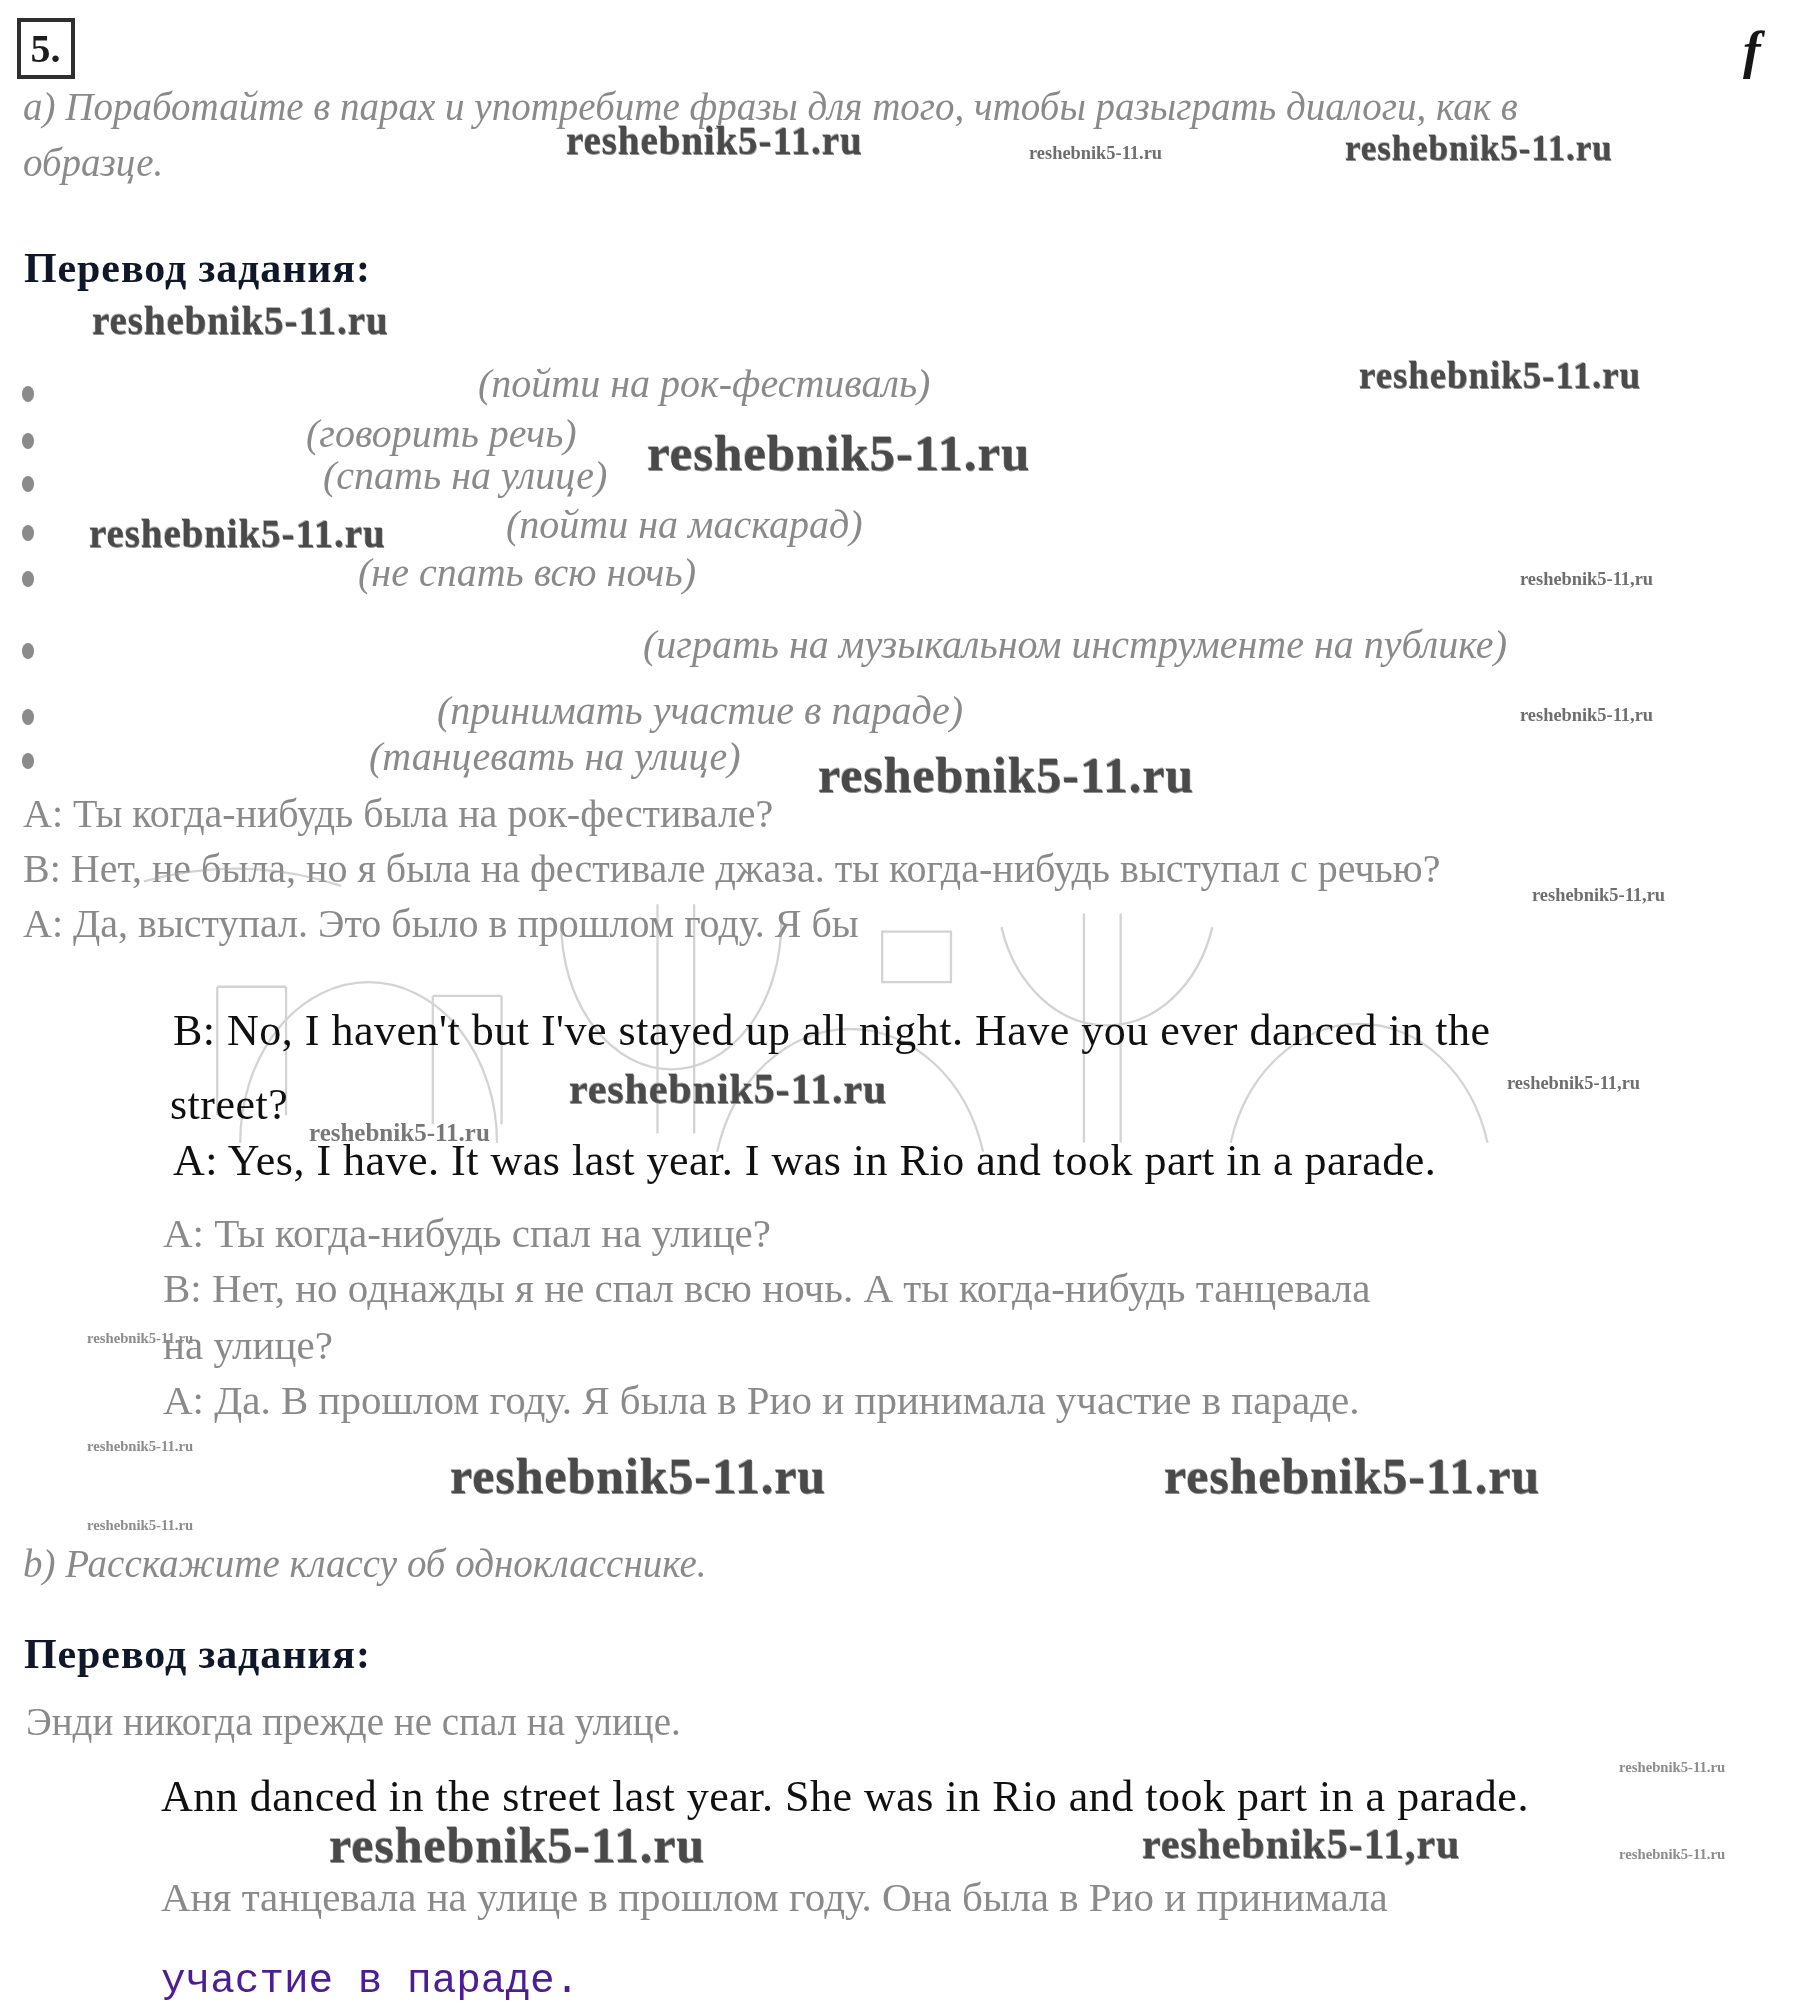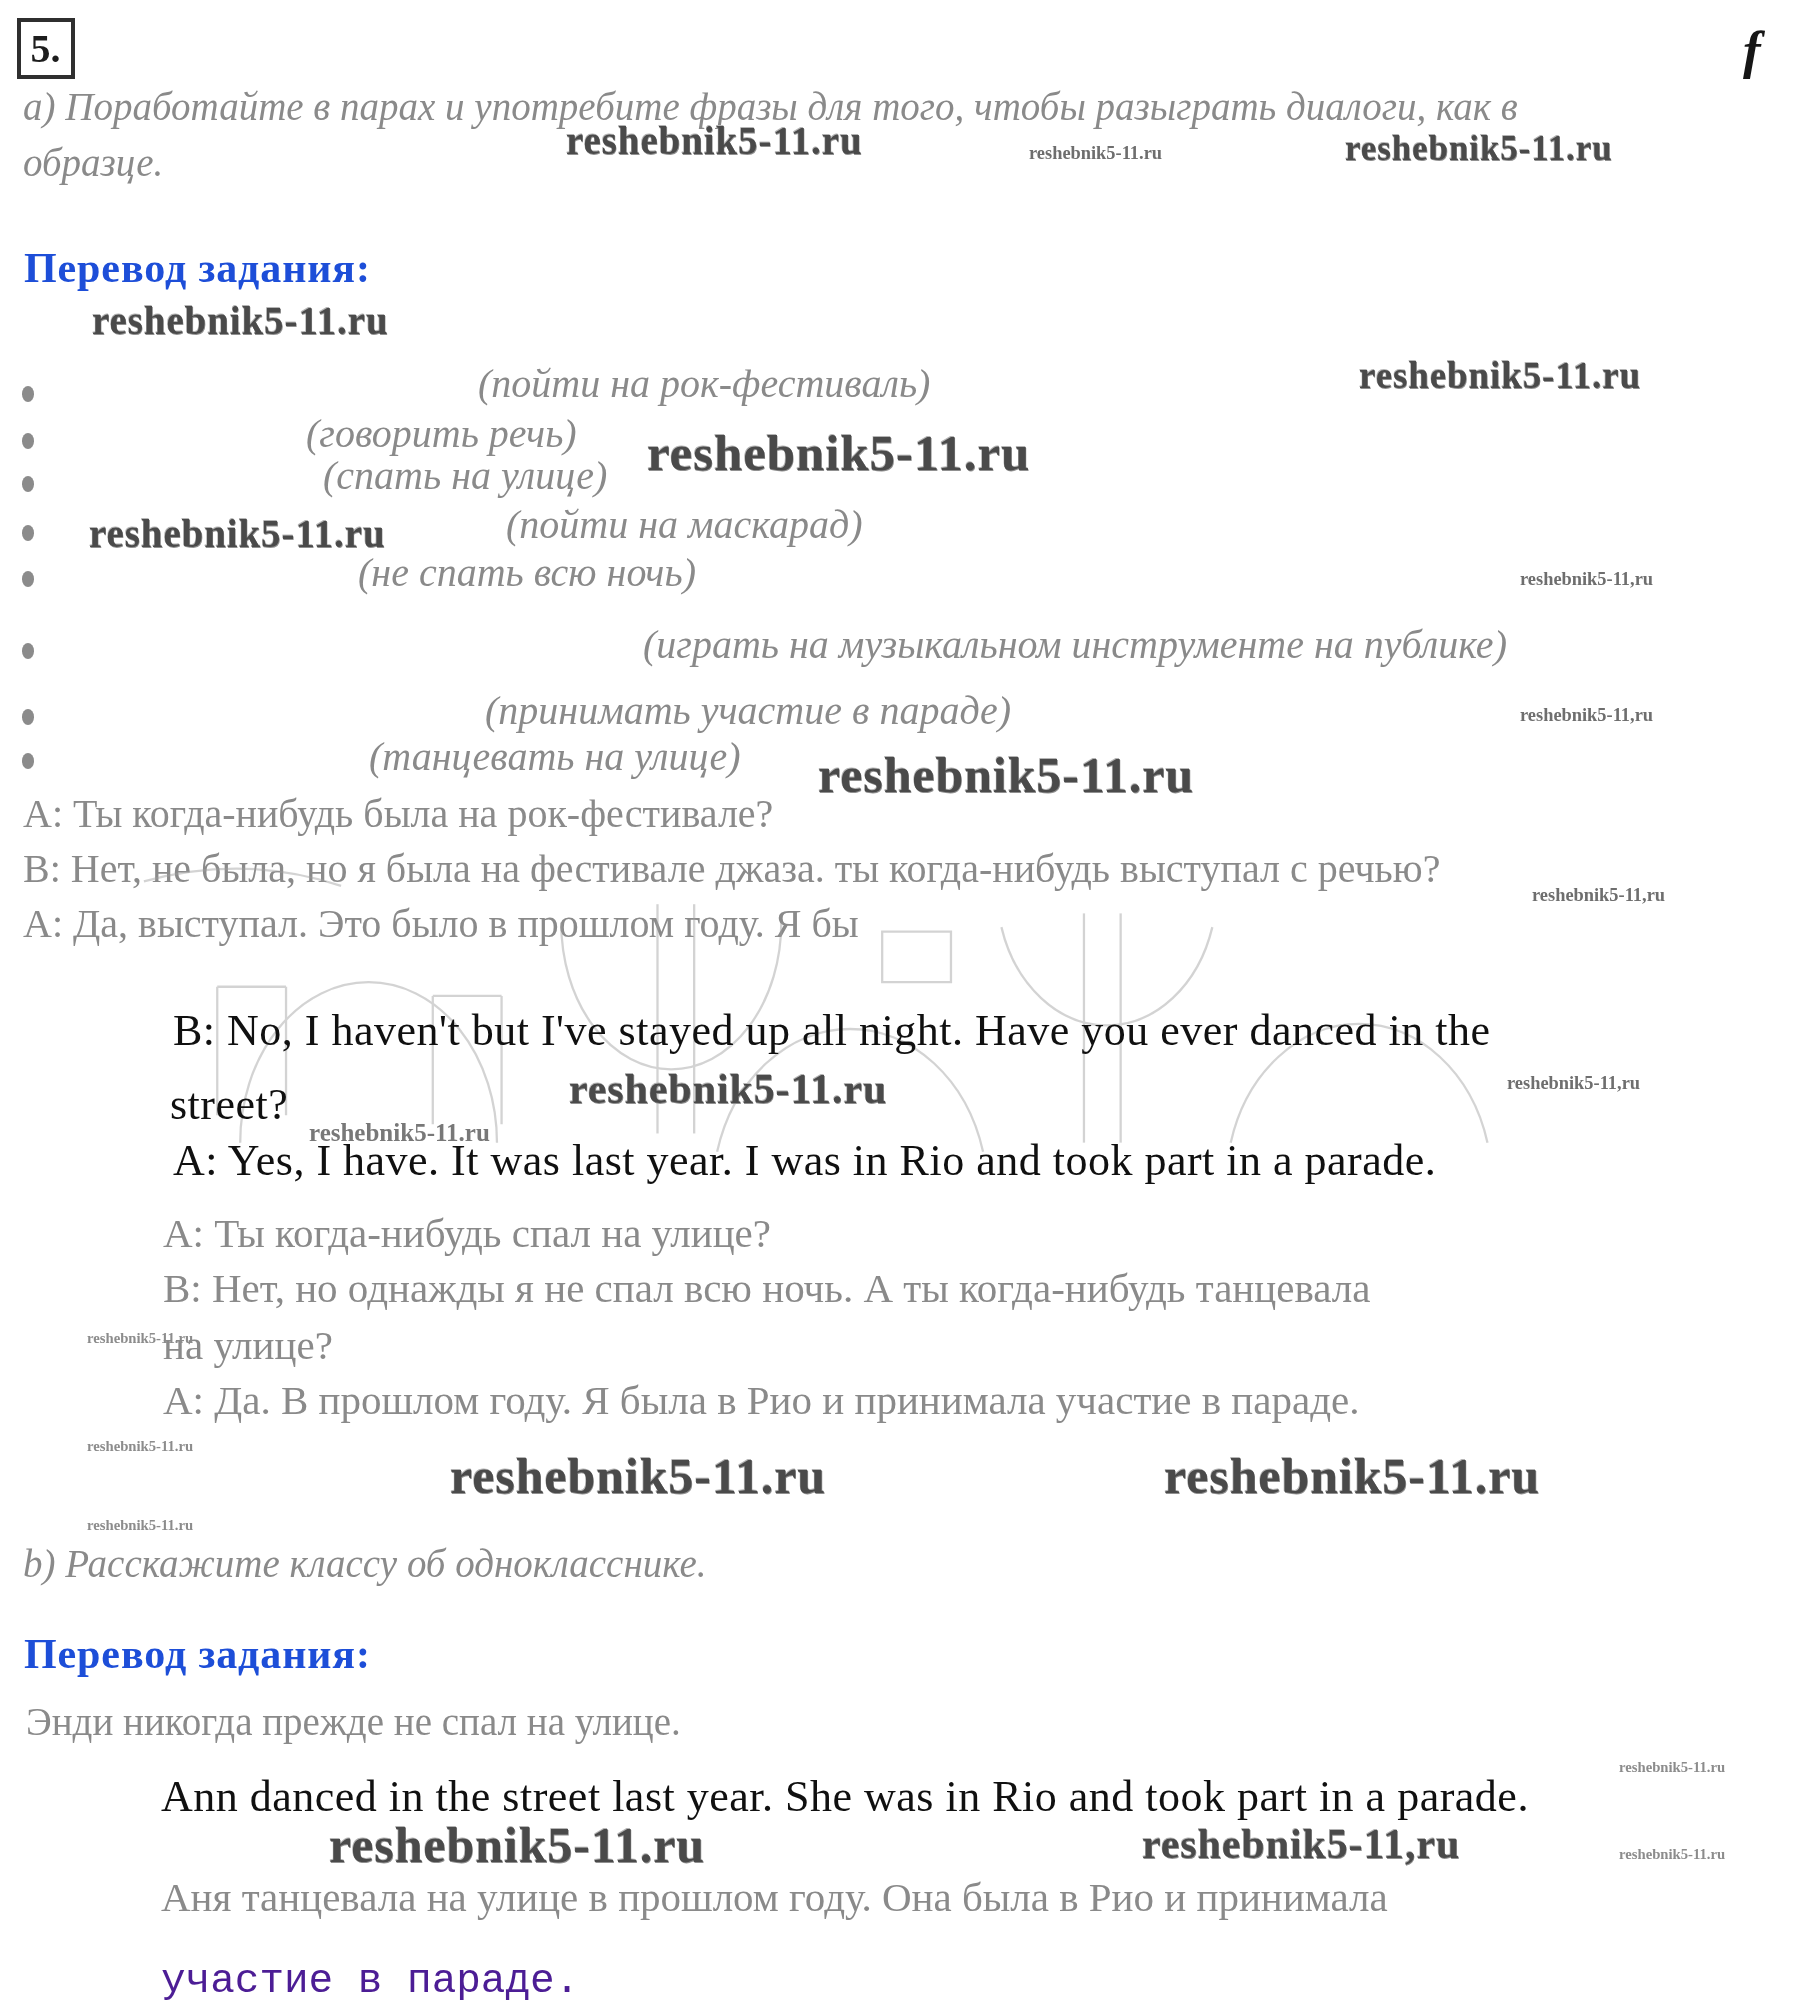--- a/index.html
+++ b/index.html
@@ -12,31 +12,31 @@
             display:flex;align-items:center;justify-content:center;
             font-size:40px;font-weight:bold;color:#1d1d1d;}
   .corner-glyph{left:1743px;top:20px;font-size:53px;font-style:italic;font-weight:bold;color:#161616;}
 
   
   .instr{font-style:italic;color:#8a8a8a;font-size:39px;}
   .a1{left:23px;top:84px;} .a2{left:23px;top:140px;}
   .b-instr{left:23px;top:1541px;font-size:39px;}
 
   
-  .heading{font-weight:bold;color:#1d4ed8;font-size:42px;letter-spacing:0.9px;}
+  .heading{font-weight:bold;color:#0f172a;font-size:42px;letter-spacing:0.9px;}
   .h1{left:24px;top:244px;} .h2{left:24px;top:1630px;}
 
   
   .dot{width:12px;height:15.6px;border-radius:50%;background:#8b8b8b;left:22px;}
   .bd1{top:386px;}.bd2{top:433px;}.bd3{top:476px;}.bd4{top:525px;}
   .bd5{top:571px;}.bd6{top:643px;}.bd7{top:709px;}.bd8{top:753px;}
   .btext{font-style:italic;color:#8a8a8a;font-size:40px;}
   .bt1{left:478px;top:360px;} .bt2{left:306px;top:410px;} .bt3{left:323px;top:452px;}
   .bt4{left:506px;top:501px;} .bt5{left:358px;top:549px;} .bt6{left:643px;top:621px;}
-  .bt7{left:437px;top:687px;margin-left:48px;} .bt8{left:369px;top:733px;}
+  .bt7{left:437px;top:687px;} .bt8{left:369px;top:733px;}
 
   
   .dru{color:#8a8a8a;font-size:40px;}
   .d1{left:23px;top:790px;} .d2{left:23px;top:845px;} .d3{left:23px;top:900px;}
 
   
   .den{color:#101010;font-size:44px;letter-spacing:0.5px;}
   .e1{left:173px;top:944px;} .e2{left:173px;top:1005px;}
   .e3{left:170px;top:1063px;margin-top:16px;} .e4{left:173px;top:1135px;}
 

